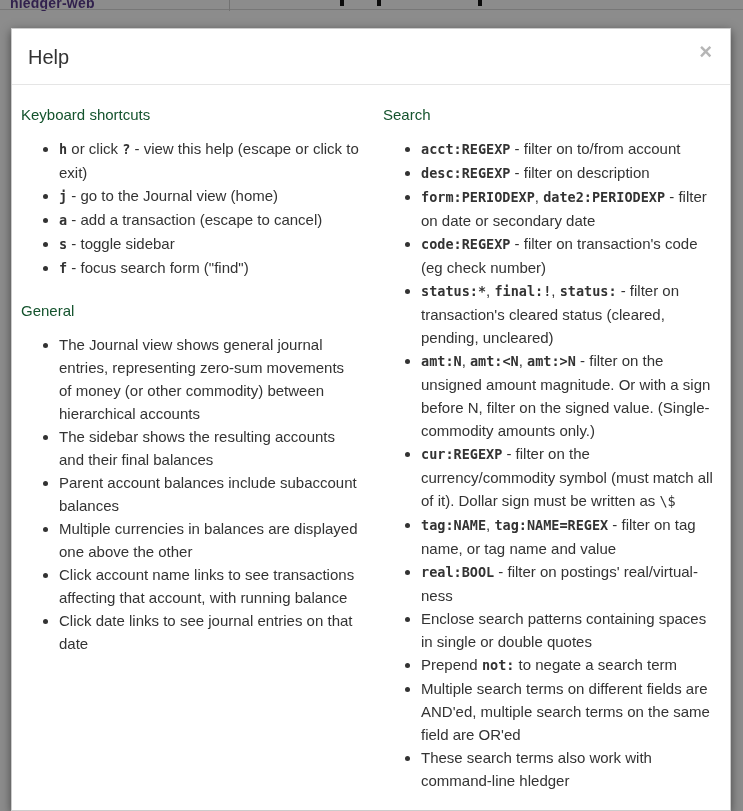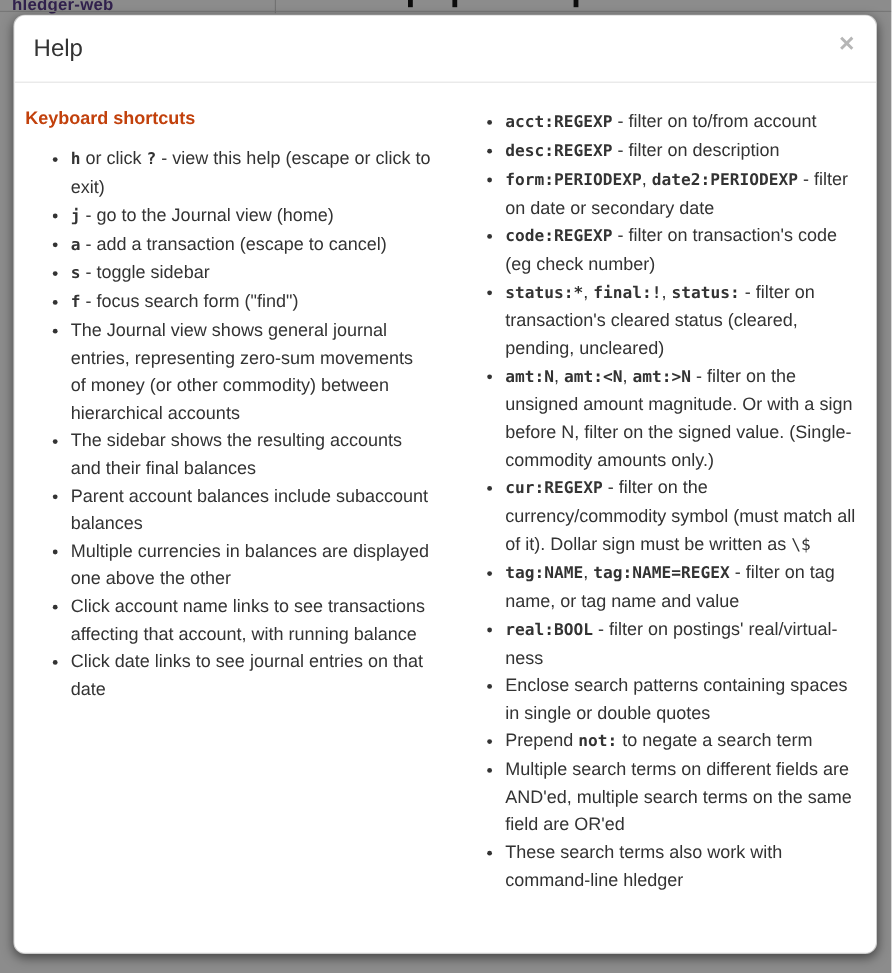--- a/index.html
+++ b/index.html
@@ -28,25 +28,25 @@
 
   .backdrop {
     position:absolute; inset:0;
     background:rgba(0,0,0,0.45);
     z-index:5;
   }
 
   
   .modal {
     position:absolute; z-index:10;
-    left:11px; top:12px;
+    left:11px; top:28px;
     width:720px; height:783px;
     background:#ffffff;
     border:1px solid rgba(0,0,0,0.2);
-    border-radius:10px;
+    border-radius:0;
     box-shadow:0 3px 9px rgba(0,0,0,0.5);
     box-sizing:border-box;
     overflow:hidden;
   }
   .modal-header {
     position:relative;
     padding:15px 16px 14px 16px;
     border-bottom:1px solid #e5e5e5;
   }
   .modal-title {
@@ -69,22 +69,22 @@
     display:flex;
     gap:24px;
     padding:21px 9px 20px 9px;
     box-sizing:border-box;
   }
   .help-col { flex:1; min-width:0; }
 
   .section-heading {
     margin:22px 0 13px 0;
     font-size:15px;
-    font-weight:bold;
-    color:#c2410c;
+    font-weight:normal;
+    color:#14532d;
     line-height:18px;
   }
   .help-col .section-heading:first-child { margin-top:0; }
 
   .help-list {
     margin:0; padding:0 0 0 38px;
     list-style-type:disc;
   }
   .help-item {
     font-size:15px;
@@ -126,30 +126,32 @@
   <div class="modal-body">
     <div class="help-col">
         <h3 class="section-heading">Keyboard shortcuts</h3>
         <ul class="help-list">
           <li class="help-item"><span class="code">h</span><span class="txt"> or click </span><span class="code">?</span><span class="txt"> - view this help (escape or click to exit)</span></li>
           <li class="help-item"><span class="code">j</span><span class="txt"> - go to the Journal view (home)</span></li>
           <li class="help-item"><span class="code">a</span><span class="txt"> - add a transaction (escape to cancel)</span></li>
           <li class="help-item"><span class="code">s</span><span class="txt"> - toggle sidebar</span></li>
           <li class="help-item"><span class="code">f</span><span class="txt"> - focus search form ("find")</span></li>
         </ul>
+        <h3 class="section-heading">General</h3>
         <ul class="help-list">
           <li class="help-item"><span class="txt">The Journal view shows general journal entries, representing zero-sum movements of money (or other commodity) between hierarchical accounts</span></li>
           <li class="help-item"><span class="txt">The sidebar shows the resulting accounts and their final balances</span></li>
           <li class="help-item"><span class="txt">Parent account balances include subaccount balances</span></li>
           <li class="help-item"><span class="txt">Multiple currencies in balances are displayed one above the other</span></li>
           <li class="help-item"><span class="txt">Click account name links to see transactions affecting that account, with running balance</span></li>
           <li class="help-item"><span class="txt">Click date links to see journal entries on that date</span></li>
         </ul>
       </div>
     <div class="help-col">
+        <h3 class="section-heading">Search</h3>
         <ul class="help-list">
           <li class="help-item"><span class="code">acct:REGEXP</span><span class="txt"> - filter on to/from account</span></li>
           <li class="help-item"><span class="code">desc:REGEXP</span><span class="txt"> - filter on description</span></li>
           <li class="help-item"><span class="code">form:PERIODEXP</span><span class="txt">, </span><span class="code">date2:PERIODEXP</span><span class="txt"> - filter on date or secondary date</span></li>
           <li class="help-item"><span class="code">code:REGEXP</span><span class="txt"> - filter on transaction's code (eg check number)</span></li>
           <li class="help-item"><span class="code">status:*</span><span class="txt">, </span><span class="code">final:!</span><span class="txt">, </span><span class="code">status:</span><span class="txt"> - filter on transaction's cleared status (cleared, pending, uncleared)</span></li>
           <li class="help-item"><span class="code">amt:N</span><span class="txt">, </span><span class="code">amt:&lt;N</span><span class="txt">, </span><span class="code">amt:&gt;N</span><span class="txt"> - filter on the unsigned amount magnitude. Or with a sign before N, filter on the signed value. (Single-commodity amounts only.)</span></li>
           <li class="help-item"><span class="code">cur:REGEXP</span><span class="txt"> - filter on the currency/commodity symbol (must match all of it). Dollar sign must be written as </span><span class="tt">\$</span></li>
           <li class="help-item"><span class="code">tag:NAME</span><span class="txt">, </span><span class="code">tag:NAME=REGEX</span><span class="txt"> - filter on tag name, or tag name and value</span></li>
           <li class="help-item"><span class="code">real:BOOL</span><span class="txt"> - filter on postings' real/virtual-ness</span></li>

